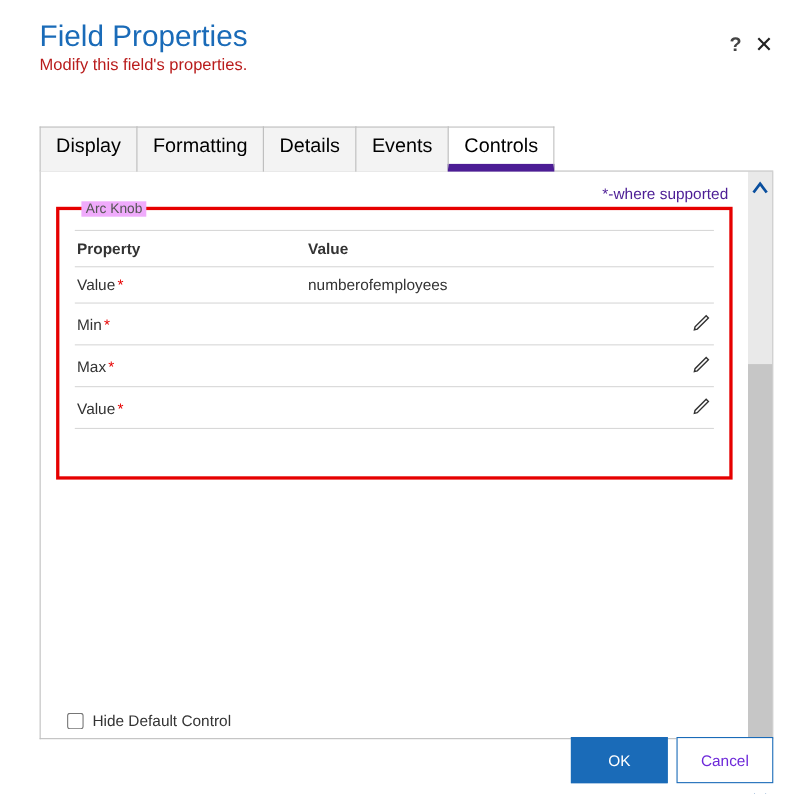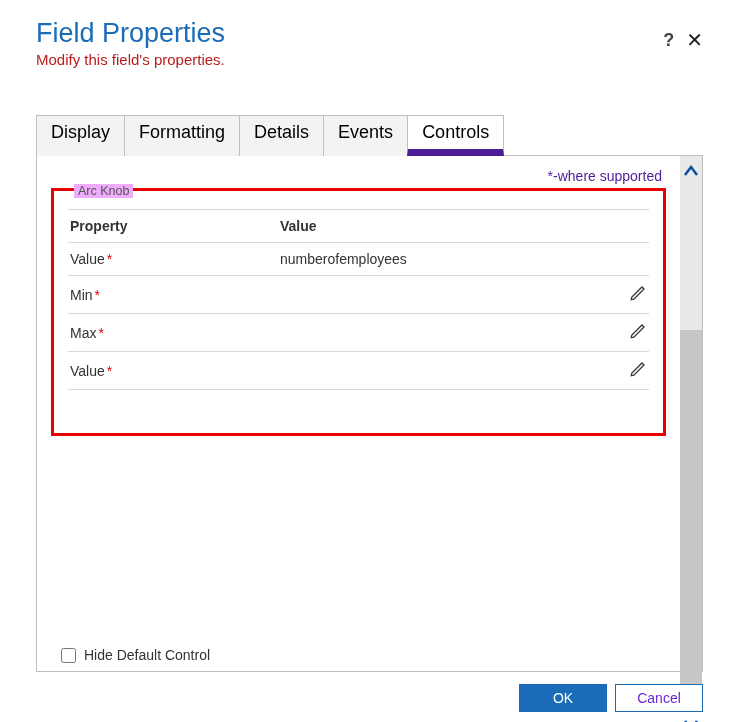--- a/index.html
+++ b/index.html
@@ -161,21 +161,21 @@
   .check-row input { width: 15px; height: 15px; margin:0; }
   .footer {
     position: absolute;
     right: 28px;
     bottom: 10px;
     display: flex;
     gap: 8px;
   }
   .btn {
     min-width: 88px;
-    height: 28px;
+    height: 42px;
     font-size: 14px;
     border: 1px solid #1a6bb8;
     cursor: pointer;
     display: flex;
     align-items: center;
     justify-content: center;
     padding: 0 16px;
   }
   .btn-primary {
     background: #1a6bb8;

